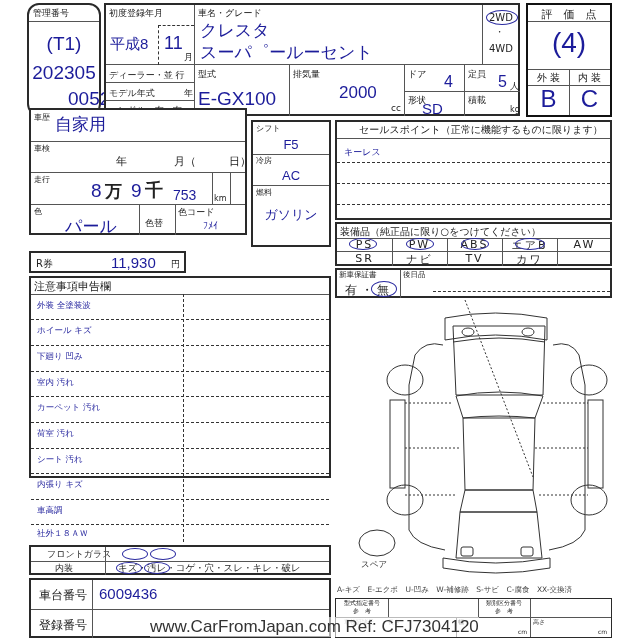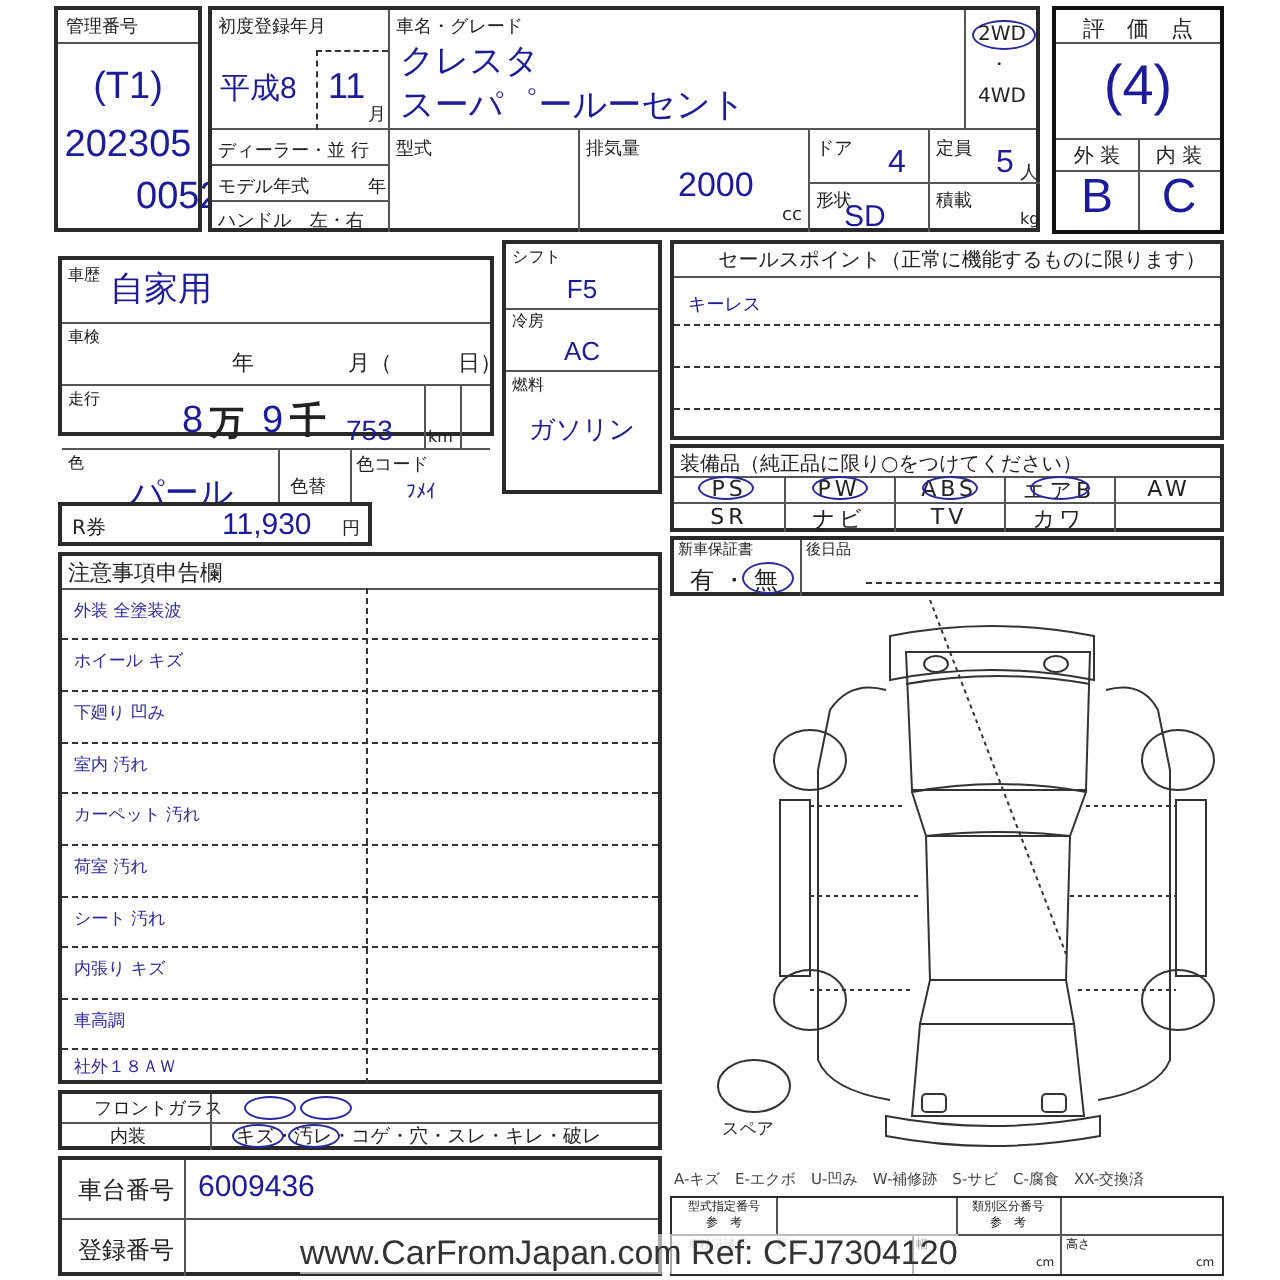--- a/index.html
+++ b/index.html
@@ -16,21 +16,21 @@
   .vd { position: absolute; width: 0; border-left: 1.5px dashed #333; }
   .circ { position: absolute; border: 1.5px solid #2a2aa0; border-radius: 50%; }
   .cen { text-align: center; }
   .eq { position: absolute; font-size: 11px; text-align: center; letter-spacing: 2px; color: #222; }
   .note-item { position: absolute; left: 6px; font-size: 8.5px; color: #2a2aa0; }
   .watermark { position: absolute; left: 150px; top: 617px; font-family: "Liberation Sans", sans-serif; font-size: 17px; color: #333; background: rgba(255,255,255,0.6); white-space: nowrap; }
 </style>
 </head>
 <body>
 
-<div class="box" style="left:27px;top:3px;width:74px;height:113px;">
+<div class="box" style="left:27px;top:3px;width:74px;height:113px;border-radius:12px;">
   <div class="lbl" style="left:4px;top:2px;">管理番号</div>
   <div class="hl" style="left:0;right:0;top:16px;"></div>
   <div class="val cen" style="left:0;right:0;top:28px;font-size:19px;">(T1)</div>
   <div class="val cen" style="left:0;right:0;top:57px;font-size:19px;">202305</div>
   <div class="val cen" style="left:0;right:0;top:83px;font-size:19px;padding-left:39px;">00520</div>
 </div>
 
 <div class="box" style="left:104px;top:3px;width:416px;height:113px;">
 
   <div class="hl" style="left:0;width:88px;top:14px;border:none;"></div>
@@ -59,20 +59,21 @@
   <div class="lbl" style="left:92px;top:2px;">車名・グレード</div>
   <div class="val" style="left:94px;top:14px;font-size:17px;">クレスタ</div>
   <div class="val" style="left:94px;top:36px;font-size:17px;">スーパ゜ールーセント</div>
 
   <div class="circ" style="left:380px;top:5px;width:32px;height:15px;"></div>
   <div class="lbl" style="left:383px;top:7px;font-size:10px;">2WD</div>
   <div class="lbl" style="left:389px;top:21px;">・</div>
   <div class="lbl" style="left:383px;top:38px;font-size:10px;">4WD</div>
 
   <div class="lbl" style="left:92px;top:63px;">型式</div>
+  <div class="val" style="left:92px;top:83px;font-size:19px;">E-GX100</div>
 
   <div class="lbl" style="left:187px;top:63px;">排気量</div>
   <div class="val" style="left:233px;top:78px;font-size:17px;">2000</div>
   <div class="lbl" style="left:285px;top:98px;">cc</div>
 
   <div class="lbl" style="left:302px;top:63px;">ドア</div>
   <div class="val" style="left:338px;top:68px;font-size:16px;">4</div>
   <div class="lbl" style="left:362px;top:63px;">定員</div>
   <div class="val" style="left:392px;top:68px;font-size:16px;">5</div>
   <div class="lbl" style="left:404px;top:75px;">人</div>
@@ -88,21 +89,21 @@
   <div class="val cen" style="left:0;right:0;top:22px;font-size:28px;">(4)</div>
   <div class="hl" style="left:0;right:0;top:64px;"></div>
   <div class="vl" style="left:41px;top:64px;height:46px;"></div>
   <div class="lbl cen" style="left:0;width:41px;top:66px;font-size:10px;">外 装</div>
   <div class="lbl cen" style="left:41px;width:41px;top:66px;font-size:10px;">内 装</div>
   <div class="hl" style="left:0;right:0;top:80px;"></div>
   <div class="val cen" style="left:0;width:41px;top:80px;font-size:24px;">B</div>
   <div class="val cen" style="left:41px;width:41px;top:80px;font-size:24px;">C</div>
 </div>
 
-<div class="box" style="left:29px;top:128px;width:218px;height:90px;">
+<div class="box" style="left:29px;top:108px;width:218px;height:127px;">
   <div class="lbl" style="left:3px;top:2px;font-size:8px;">車歴</div>
   <div class="val" style="left:24px;top:3px;font-size:17px;">自家用</div>
   <div class="hl" style="left:0;right:0;top:31px;"></div>
   <div class="lbl" style="left:3px;top:33px;font-size:8px;">車検</div>
   <div class="lbl" style="left:85px;top:44px;font-size:11px;">年</div>
   <div class="lbl" style="left:143px;top:44px;font-size:11px;">月（</div>
   <div class="lbl" style="left:198px;top:44px;font-size:11px;">日）</div>
   <div class="hl" style="left:0;right:0;top:62px;"></div>
   <div class="lbl" style="left:3px;top:64px;font-size:8px;">走行</div>
   <div class="val" style="left:60px;top:70px;font-size:19px;">8</div>
@@ -178,21 +179,21 @@
   <div class="lbl" style="left:2px;top:0;font-size:7.5px;">新車保証書</div>
   <div class="lbl" style="left:8px;top:12px;font-size:12px;">有</div>
   <div class="lbl" style="left:24px;top:12px;font-size:12px;">・</div>
   <div class="lbl" style="left:40px;top:12px;font-size:12px;">無</div>
   <div class="circ" style="left:34px;top:11px;width:26px;height:16px;"></div>
   <div class="vl" style="left:63px;top:0;height:28px;"></div>
   <div class="lbl" style="left:66px;top:0;font-size:7.5px;">後日品</div>
   <div class="hd" style="left:96px;right:0;top:21px;"></div>
 </div>
 
-<div class="box" style="left:29px;top:276px;width:302px;height:266px;">
+<div class="box" style="left:29px;top:276px;width:302px;height:202px;">
   <div class="lbl" style="left:3px;top:1px;font-size:11px;">注意事項申告欄</div>
   <div class="hl" style="left:0;right:0;top:16px;"></div>
   <div class="vd" style="left:152px;top:16px;height:248px;"></div>
   <div class="note-item" style="top:22px;">外装 全塗装波</div>
   <div class="hd" style="left:0;right:0;top:41px;"></div>
   <div class="note-item" style="top:47px;">ホイール キズ</div>
   <div class="hd" style="left:0;right:0;top:67px;"></div>
   <div class="note-item" style="top:73px;">下廻り 凹み</div>
   <div class="hd" style="left:0;right:0;top:93px;"></div>
   <div class="note-item" style="top:99px;">室内 汚れ</div>

